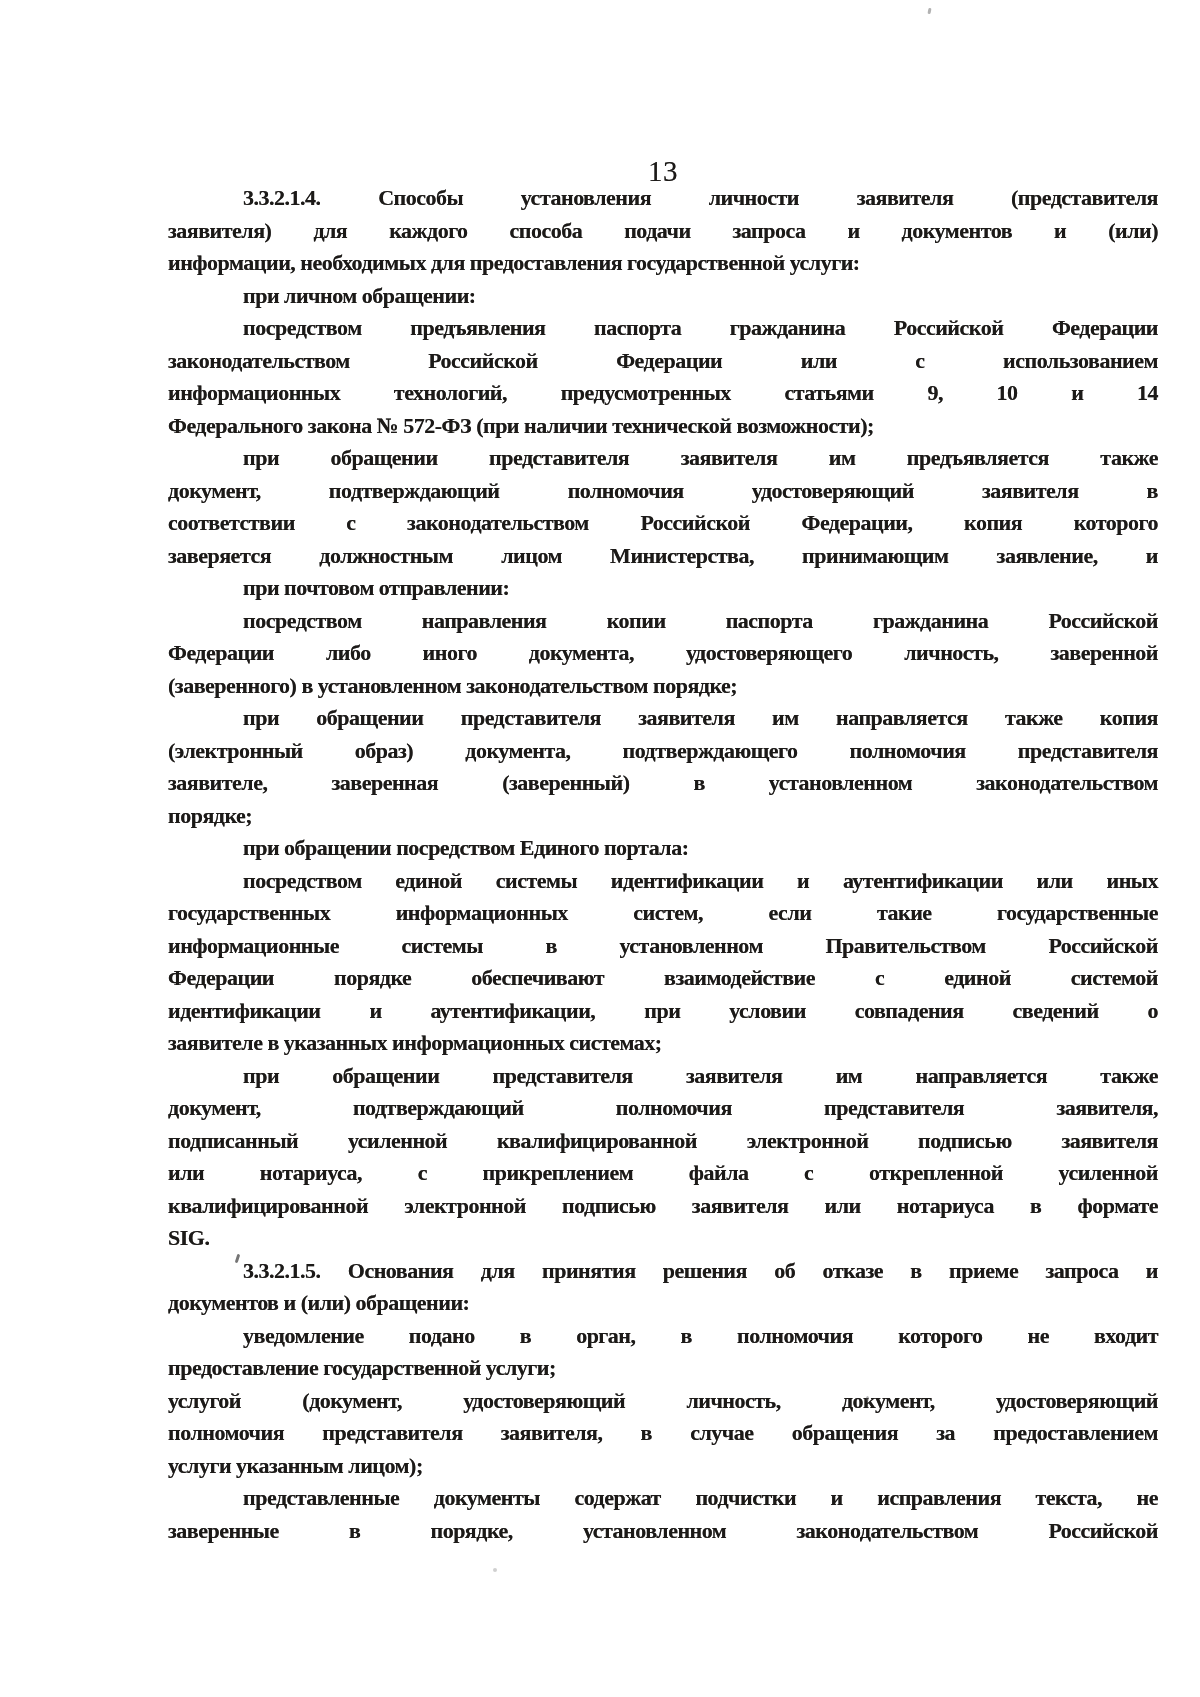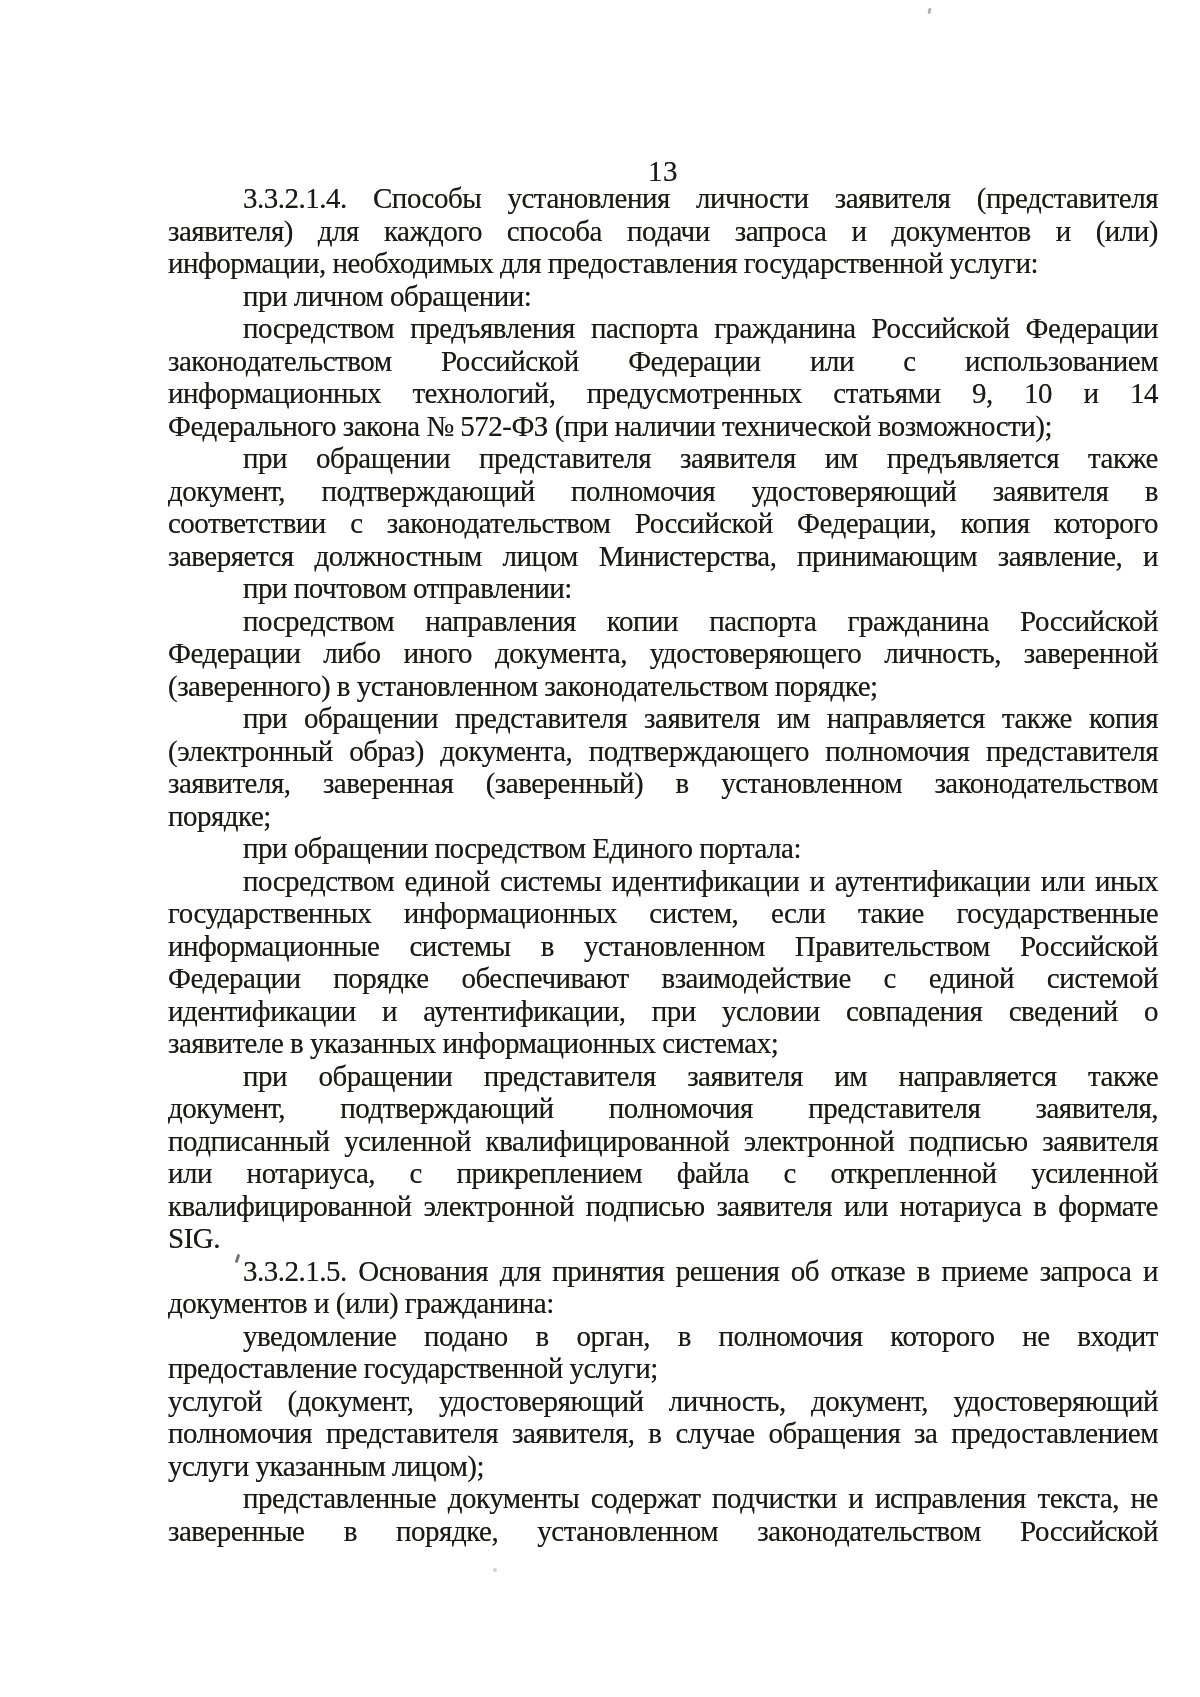--- a/index.html
+++ b/index.html
@@ -25,27 +25,28 @@
     margin-top: 44px;
   }
   .text-block {
     position: absolute;
     top: 182px;
     left: 168px;
     width: 990px;
   }
   .paragraph { margin: 0; padding: 0; }
   .line {
-    font-size: 29px;
+    font-size: 22px;
     line-height: 32.5px;
     letter-spacing: -0.5px;
     white-space: normal;
     text-align: justify;
     text-align-last: justify;
     text-shadow: 0 0 0.5px rgba(25,22,20,0.65);
+    font-weight: bold;
   }
   .line.indent { text-indent: 75px; }
   .line.para-end { text-align-last: left; }
   
   .speck {
     position: absolute;
     background: #555;
     border-radius: 2px;
   }
   .speck.s1 { left: 928px; top: 8px;    width: 3px; height: 6px; opacity: 0.45; transform: rotate(12deg); }
@@ -84,21 +85,21 @@
         <div class="line indent para-end">при почтовом отправлении:</div>
       </div>
       <div class="paragraph">
         <div class="line indent">посредством направления копии паспорта гражданина Российской</div>
         <div class="line">Федерации либо иного документа, удостоверяющего личность, заверенной</div>
         <div class="line para-end">(заверенного) в установленном законодательством порядке;</div>
       </div>
       <div class="paragraph">
         <div class="line indent">при обращении представителя заявителя им направляется также копия</div>
         <div class="line">(электронный образ) документа, подтверждающего полномочия представителя</div>
-        <div class="line">заявителя, заверенная (заверенный) в установленном законодательством</div>
+        <div class="line">заявителе, заверенная (заверенный) в установленном законодательством</div>
         <div class="line para-end">порядке;</div>
       </div>
       <div class="paragraph">
         <div class="line indent para-end">при обращении посредством Единого портала:</div>
       </div>
       <div class="paragraph">
         <div class="line indent">посредством единой системы идентификации и аутентификации или иных</div>
         <div class="line">государственных информационных систем, если такие государственные</div>
         <div class="line">информационные системы в установленном Правительством Российской</div>
         <div class="line">Федерации порядке обеспечивают взаимодействие с единой системой</div>
@@ -108,21 +109,21 @@
       <div class="paragraph">
         <div class="line indent">при обращении представителя заявителя им направляется также</div>
         <div class="line">документ, подтверждающий полномочия представителя заявителя,</div>
         <div class="line">подписанный усиленной квалифицированной электронной подписью заявителя</div>
         <div class="line">или нотариуса, с прикреплением файла с открепленной усиленной</div>
         <div class="line">квалифицированной электронной подписью заявителя или нотариуса в формате</div>
         <div class="line para-end">SIG.</div>
       </div>
       <div class="paragraph">
         <div class="line indent">3.3.2.1.5. Основания для принятия решения об отказе в приеме запроса и</div>
-        <div class="line para-end">документов и (или) гражданина:</div>
+        <div class="line para-end">документов и (или) обращении:</div>
       </div>
       <div class="paragraph">
         <div class="line indent">уведомление подано в орган, в полномочия которого не входит</div>
         <div class="line para-end">предоставление государственной услуги;</div>
       </div>
       <div class="paragraph">
         <div class="line">услугой (документ, удостоверяющий личность, документ, удостоверяющий</div>
         <div class="line">полномочия представителя заявителя, в случае обращения за предоставлением</div>
         <div class="line para-end">услуги указанным лицом);</div>
       </div>

